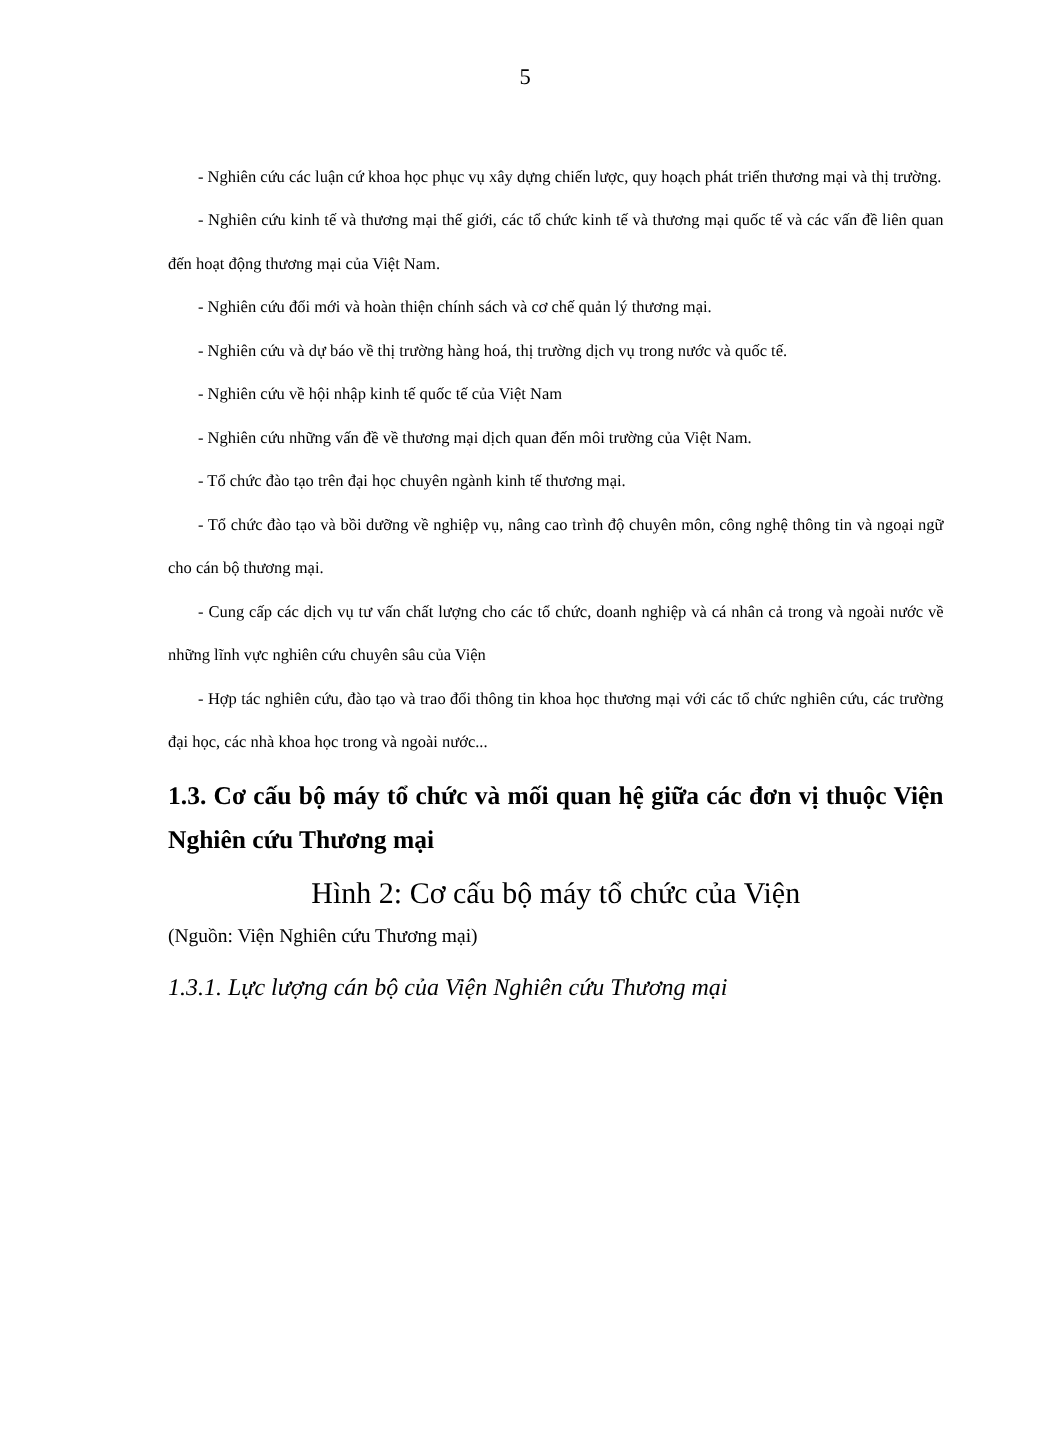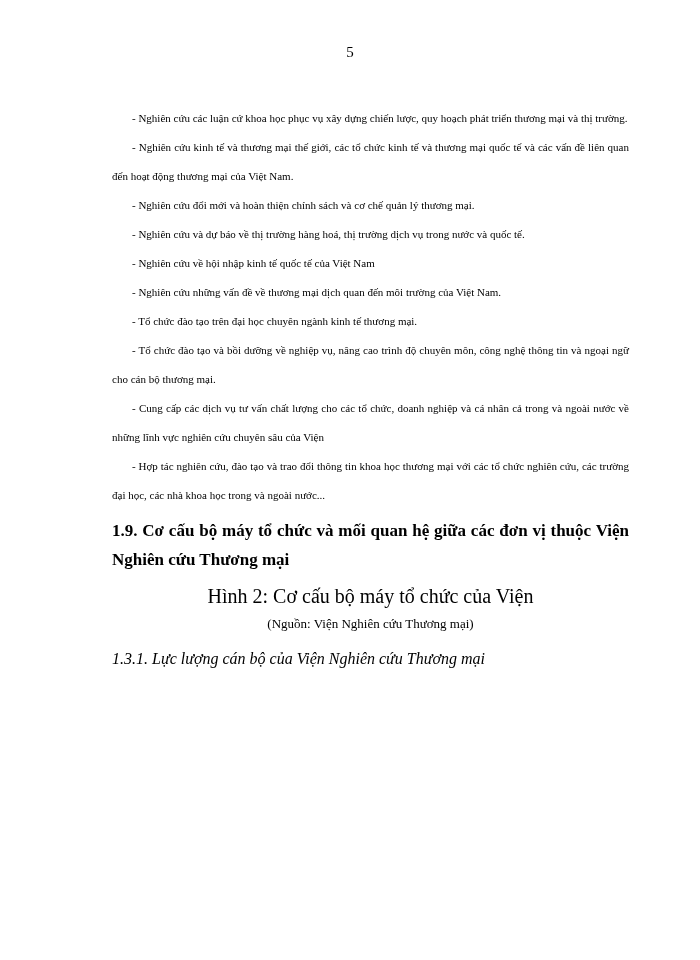--- a/index.html
+++ b/index.html
@@ -45,21 +45,20 @@
     }
     .figure-title {
       font-size: 20px;
       font-weight: normal;
       text-align: center;
       margin: 8px 0 0 0;
       line-height: 28px;
     }
     .figure-source {
       font-size: 13px;
-      text-align: center;
       margin: 4px 0 0 0;
       line-height: 20px;
     }
     .heading-sub {
       font-size: 16px;
       font-weight: normal;
       font-style: italic;
       margin: 12px 0 0 0;
       line-height: 26px;
     }
@@ -74,19 +73,19 @@
   <p class="para">- Nghiên cứu kinh tế và thương mại thế giới, các tổ chức kinh tế và thương mại quốc tế và các vấn đề liên quan đến hoạt động thương mại của Việt Nam.</p>
   <p class="para">- Nghiên cứu đổi mới và hoàn thiện chính sách và cơ chế quản lý thương mại.</p>
   <p class="para">- Nghiên cứu và dự báo về thị trường hàng hoá, thị trường dịch vụ trong nước và quốc tế.</p>
   <p class="para">- Nghiên cứu về hội nhập kinh tế quốc tế của Việt Nam</p>
   <p class="para">- Nghiên cứu những vấn đề về thương mại dịch quan đến môi trường của Việt Nam.</p>
   <p class="para">- Tổ chức đào tạo trên đại học chuyên ngành kinh tế thương mại.</p>
   <p class="para">- Tổ chức đào tạo và bồi dưỡng về nghiệp vụ, nâng cao trình độ chuyên môn, công nghệ thông tin và ngoại ngữ cho cán bộ thương mại.</p>
   <p class="para">- Cung cấp các dịch vụ tư vấn chất lượng cho các tổ chức, doanh nghiệp và cá nhân cả trong và ngoài nước về những lĩnh vực nghiên cứu chuyên sâu của Viện</p>
   <p class="para">- Hợp tác nghiên cứu, đào tạo và trao đổi thông tin khoa học thương mại với các tổ chức nghiên cứu, các trường đại học, các nhà khoa học trong và ngoài nước...</p>
 
-  <h2 class="heading-section">1.9. Cơ cấu bộ máy tổ chức và mối quan hệ giữa các đơn vị thuộc Viện Nghiên cứu Thương mại</h2>
+  <h2 class="heading-section">1.3. Cơ cấu bộ máy tổ chức và mối quan hệ giữa các đơn vị thuộc Viện Nghiên cứu Thương mại</h2>
 
   <div class="figure-title">Hình 2: Cơ cấu bộ máy tổ chức của Viện</div>
   <div class="figure-source">(Nguồn: Viện Nghiên cứu Thương mại)</div>
 
   <h3 class="heading-sub">1.3.1. Lực lượng cán bộ của Viện Nghiên cứu Thương mại</h3>
 </div>
 
 </body></html>

